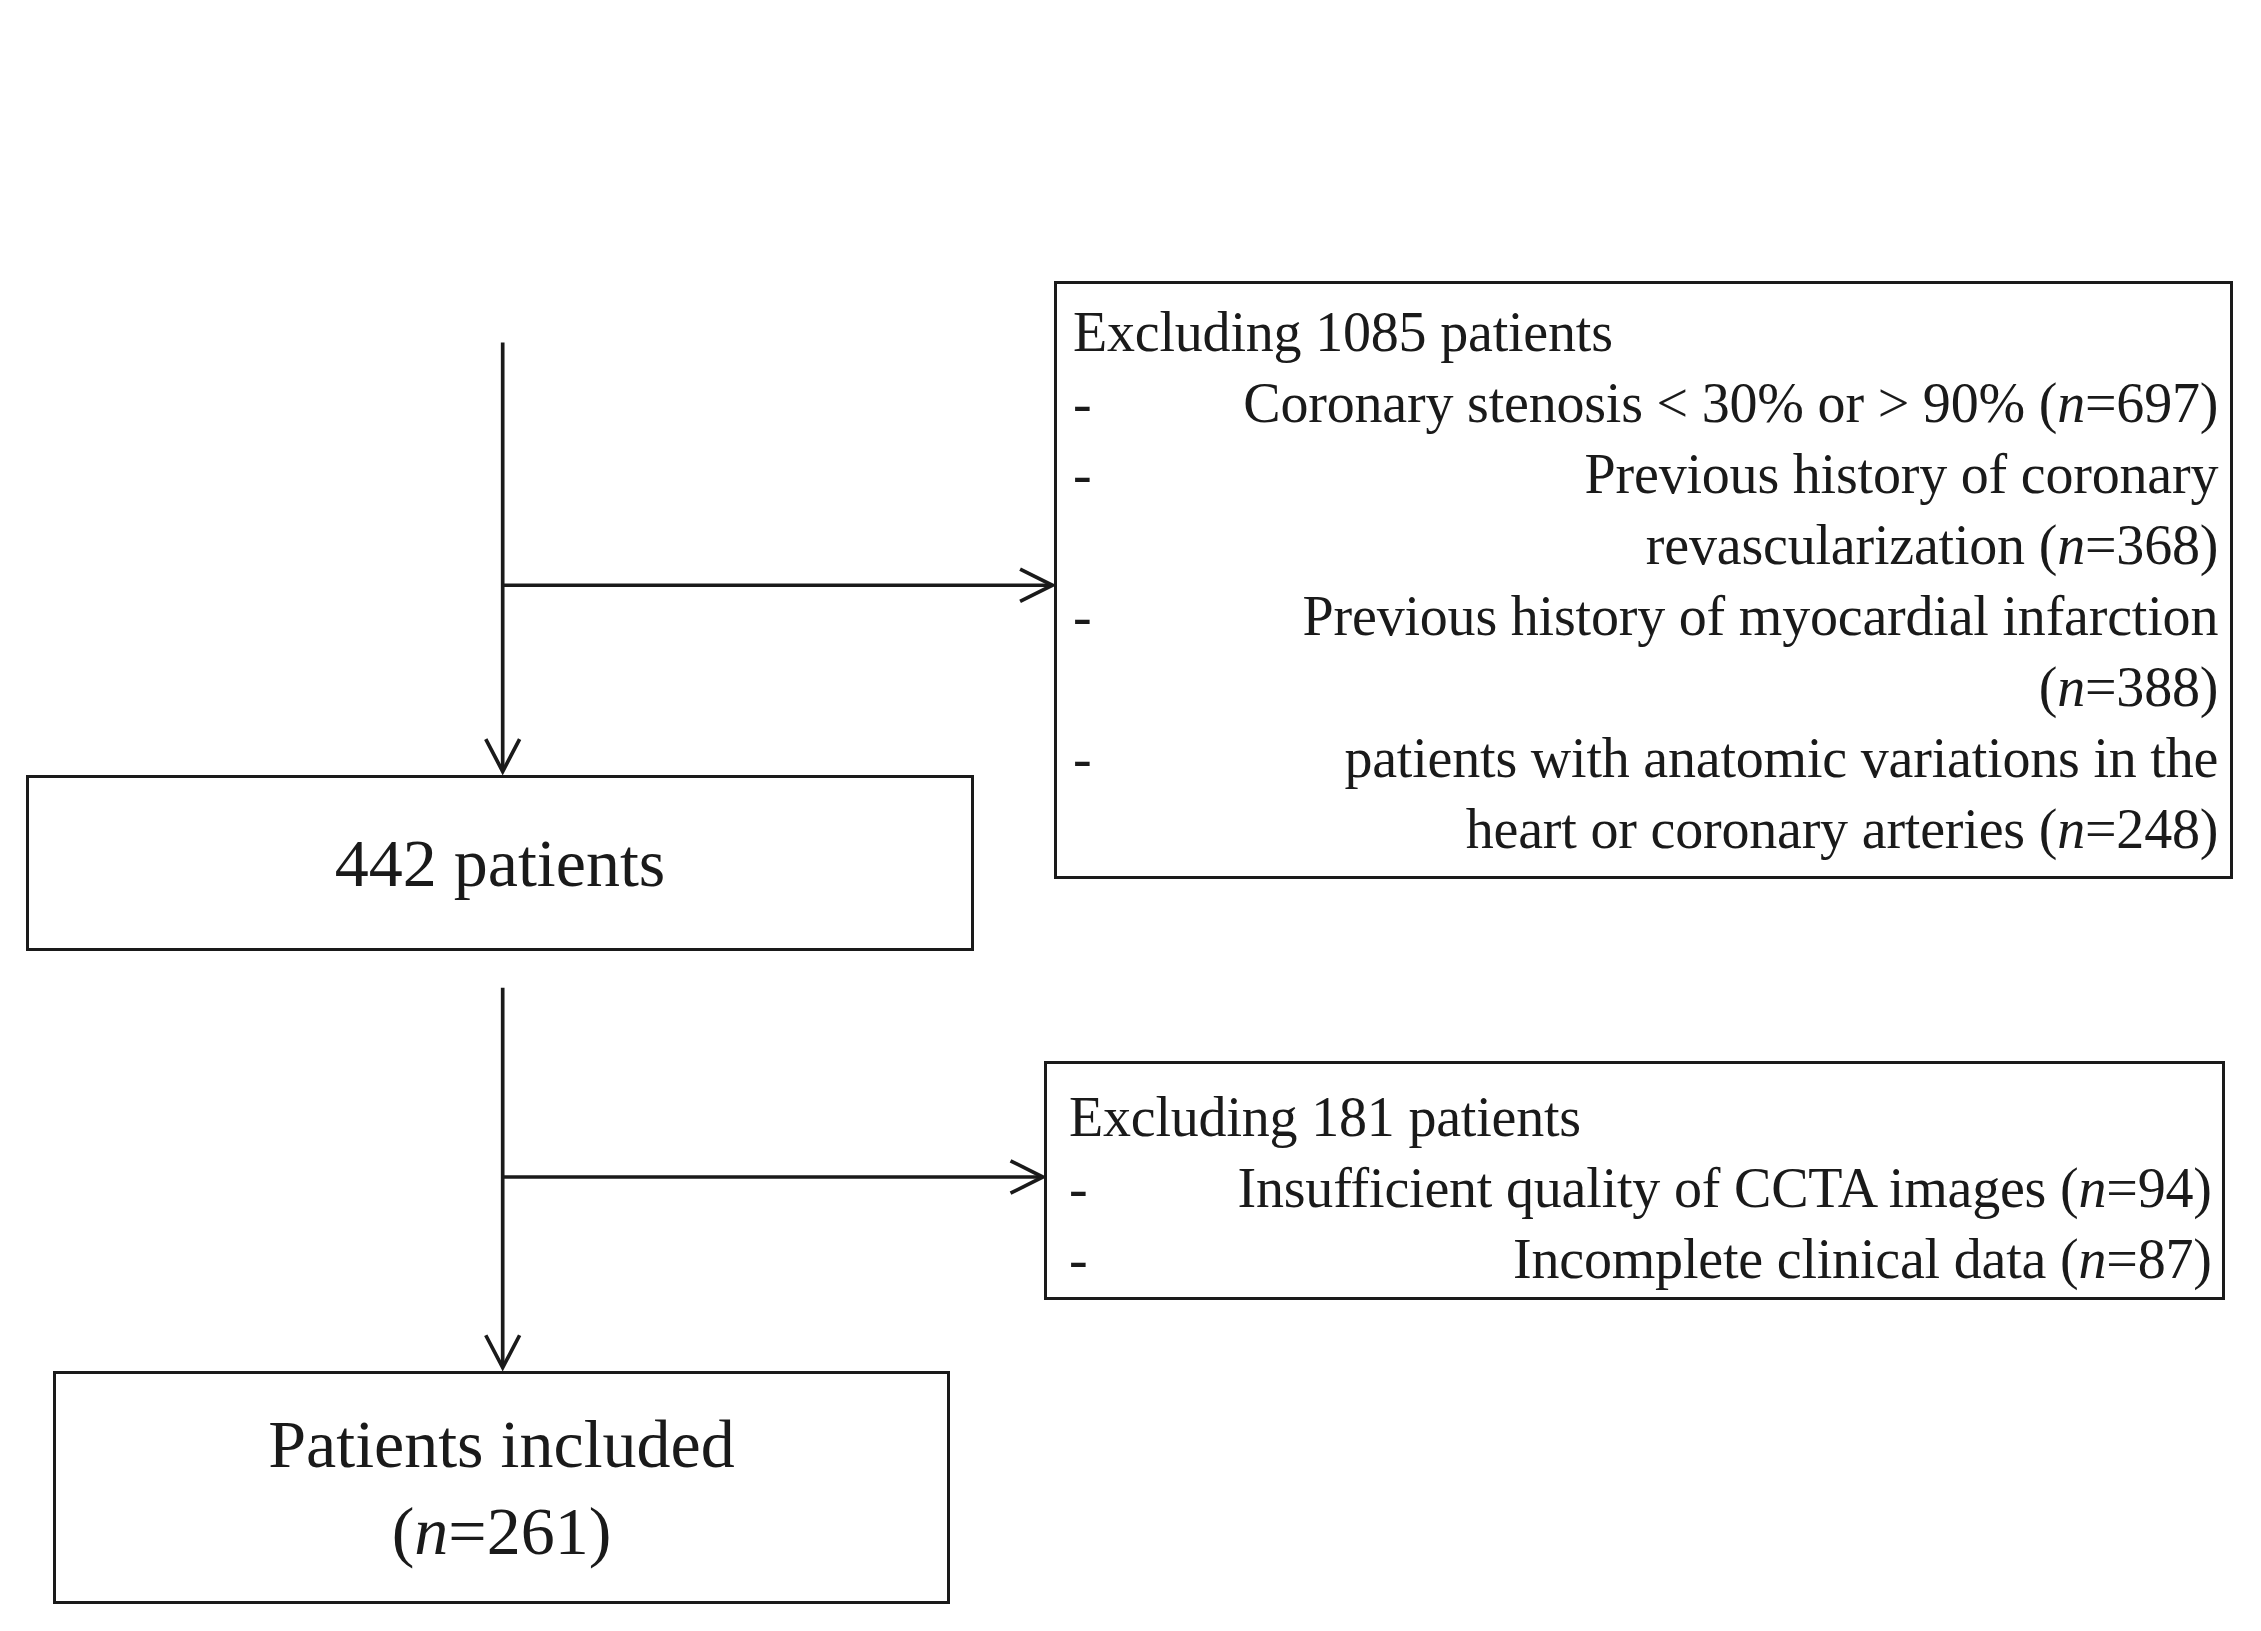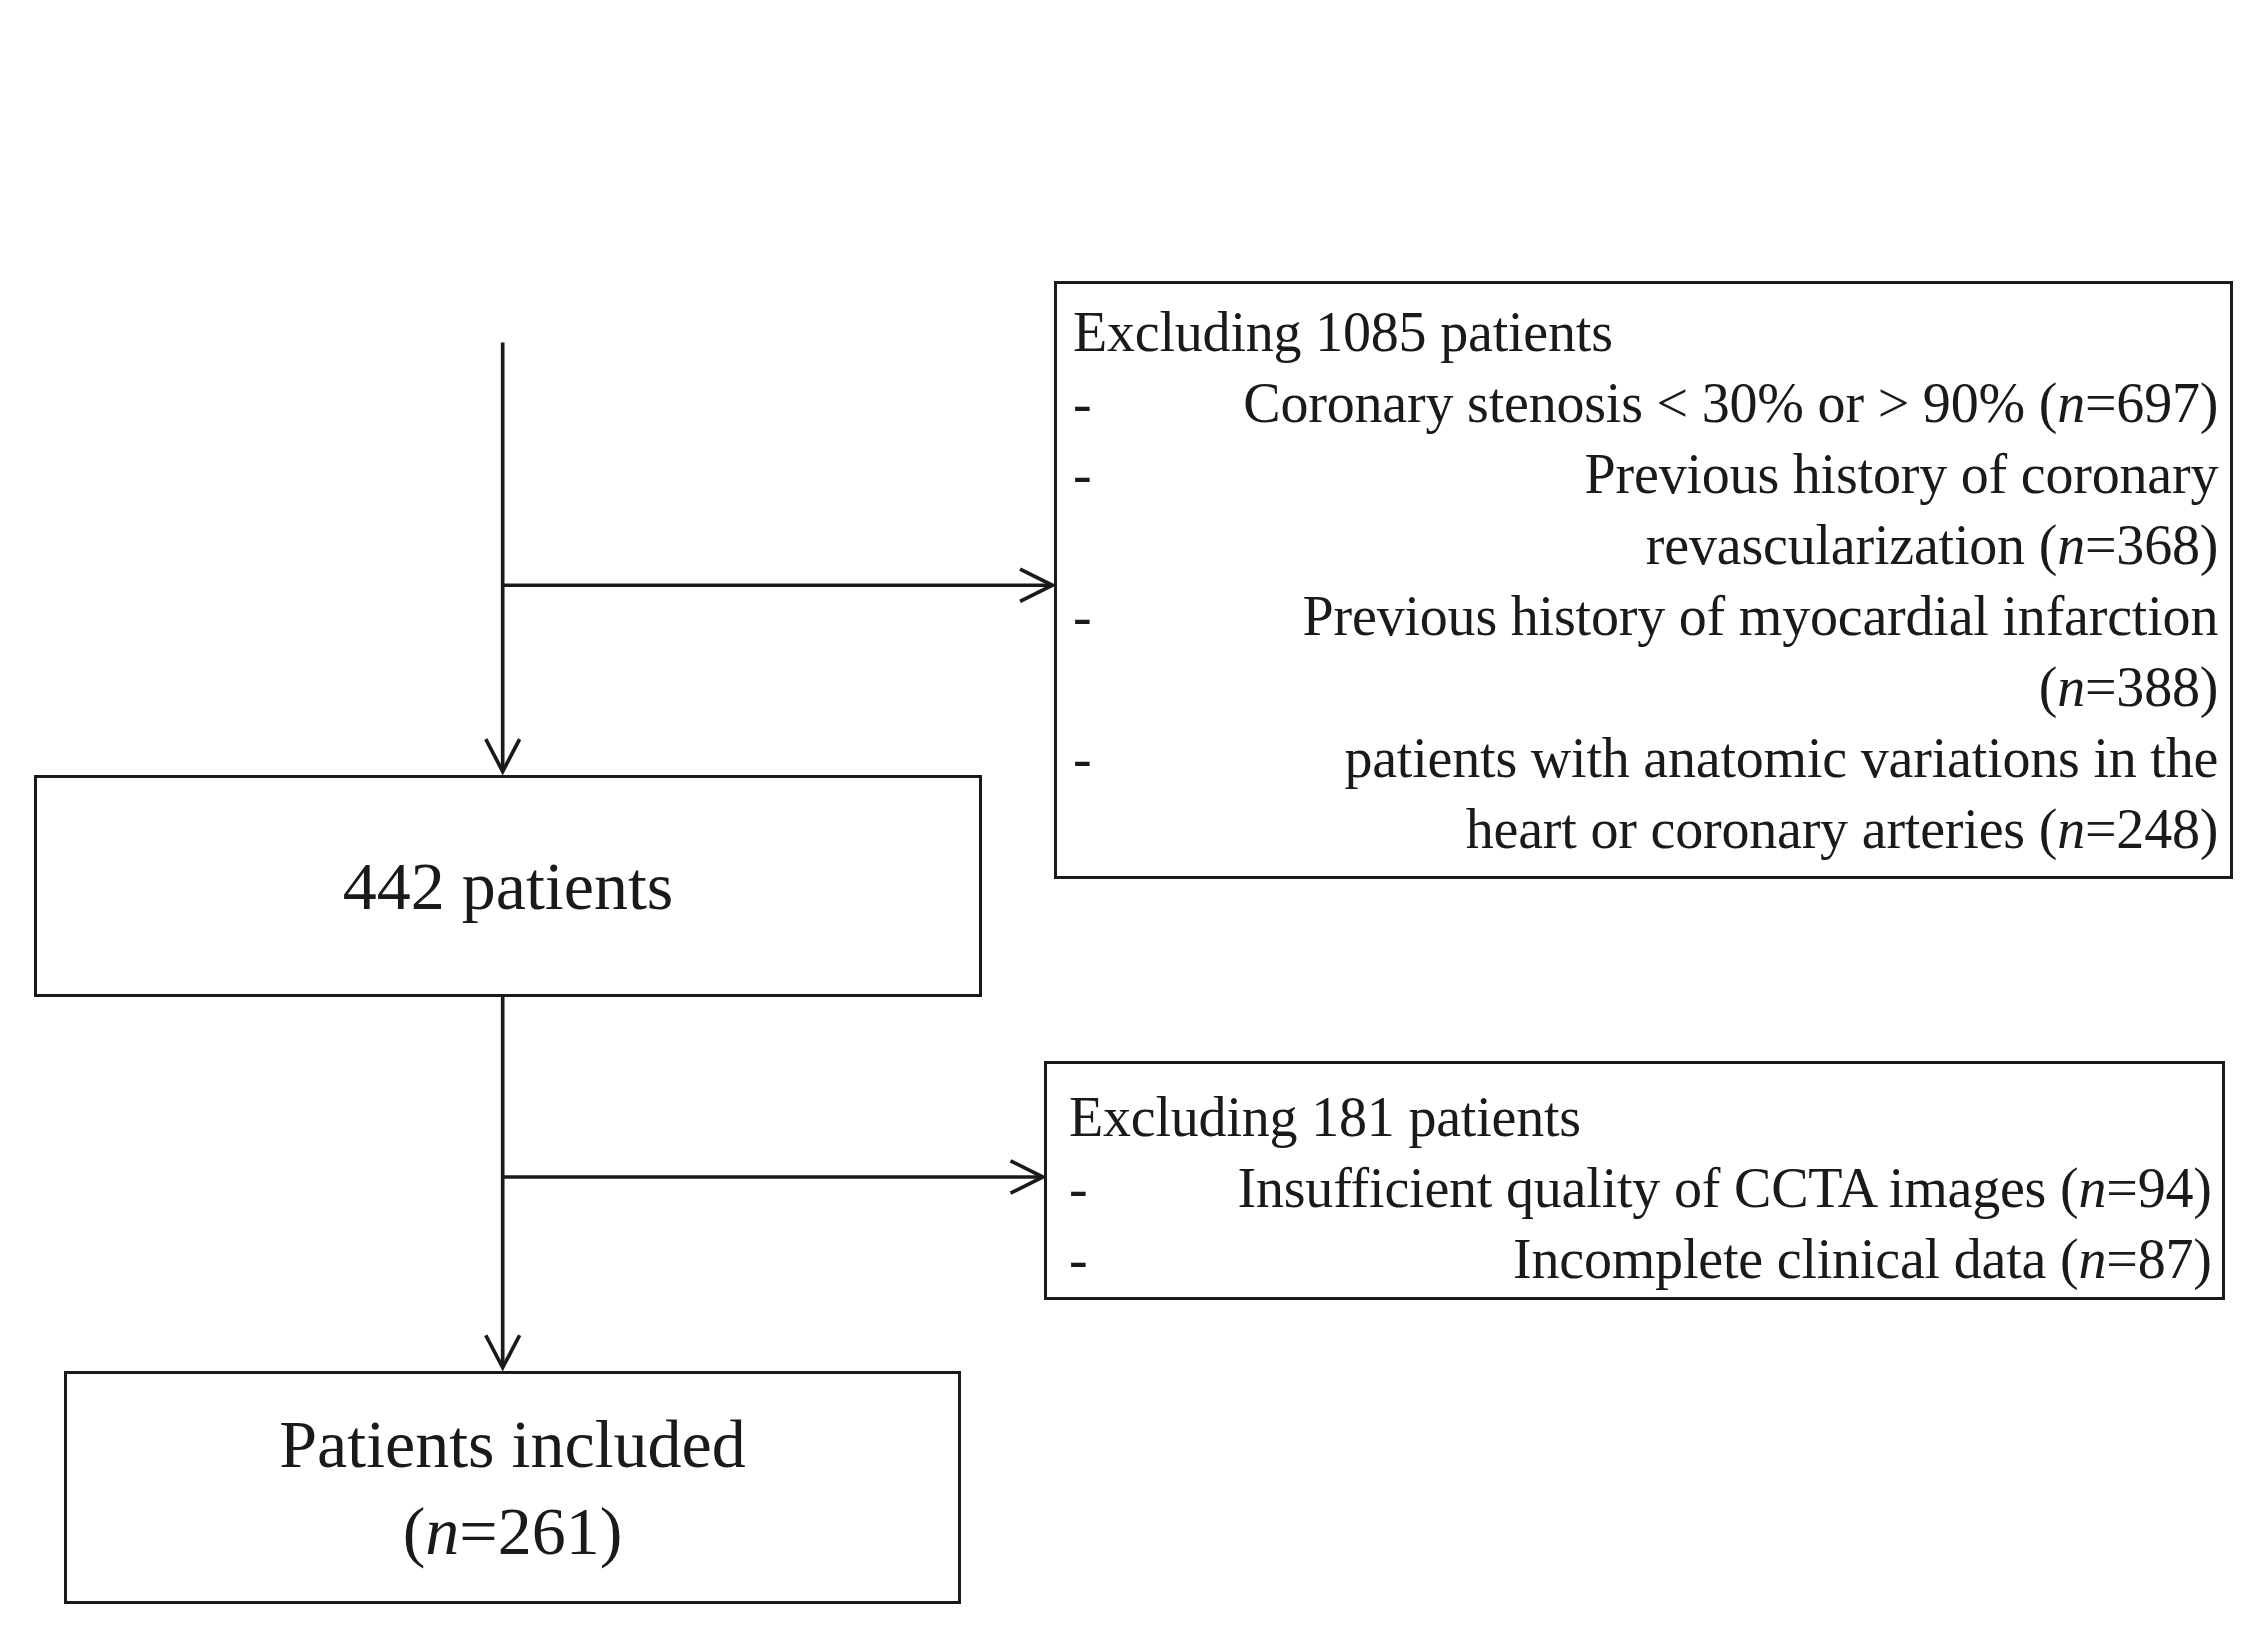--- a/index.html
+++ b/index.html
@@ -18,22 +18,22 @@
     border: 3.7px solid var(--ink, #1a1a1a);
     background: var(--paper, #ffffff);
   }
   .center-box {
     display: flex;
     align-items: center;
     justify-content: center;
     text-align: center;
   }
   #top-box    { left: 29.4px;   top: 26px;   width: 946px; height: 317px; font-size: 68px; line-height: 78px; }
-  #mid-box    { left: 26px;   top: 775px; width: 948px; height: 222px; font-size: 68px; line-height: 78px; margin-left: 8px; }
-  #bottom-box { left: 64px;   top: 1371px; width: 897px; height: 233px; font-size: 68px; line-height: 87px; text-align: center; }
+  #mid-box    { left: 26px;   top: 775px; width: 948px; height: 176px; font-size: 68px; line-height: 78px; }
+  #bottom-box { left: 53px;   top: 1371px; width: 897px; height: 233px; font-size: 68px; line-height: 87px; text-align: center; }
   #excl-box-1 { left: 1054px; top: 281px;  width: 1179px; height: 598px; padding: 13.2px 11.8px 7.4px 16px; font-size: 56px; line-height: 71px; letter-spacing: -0.2px; }
   #excl-box-2 { left: 1044px; top: 1061px; width: 1181px; height: 239px; padding: 17.7px 10.3px 5.9px 22px;  font-size: 56px; line-height: 71px; letter-spacing: -0.2px; }
   .excl-title { }
   .bullet-list { }
   .bullet-item { display: flex; align-items: flex-start; }
   .bullet-glyph { flex: 0 0 59px; }
   .bullet-text { flex: 1 1 auto; min-width: 0; text-align: right; }
   .connectors { position: absolute; left: 0; top: 0; width: 2261px; height: 1632px; color: var(--ink, #1a1a1a); }
   .connectors * { vector-effect: none; }
 </style>

